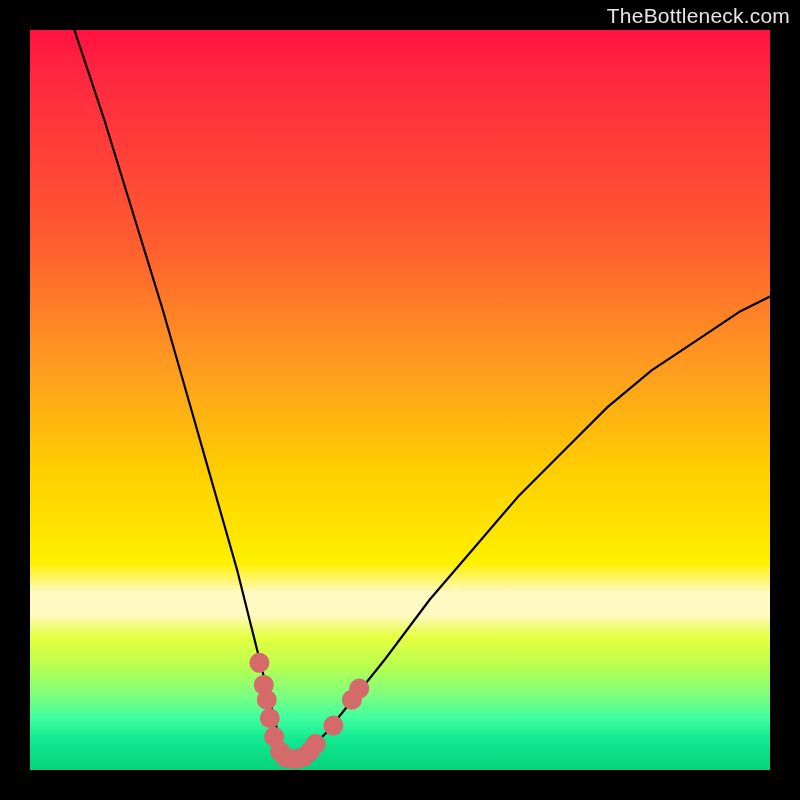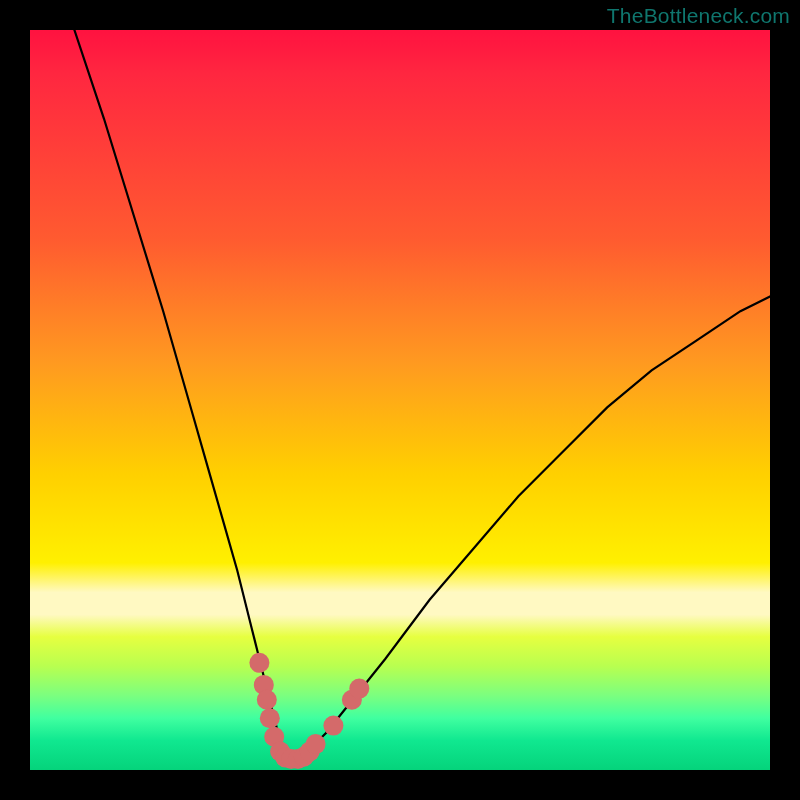--- a/index.html
+++ b/index.html
@@ -52,21 +52,21 @@
   svg.curve {
     position: absolute;
     inset: 0;
     width: 740px;
     height: 740px;
   }
   .attribution {
     position: absolute;
     top: 4px;
     right: 10px;
-    color: #0f766e;
+    color: #e5e5e5;
     font-size: 21px;
     letter-spacing: 0.2px;
     user-select: none;
   }
 </style>
 </head>
 <body>
 
 <div class="frame">
   <div class="attribution">TheBottleneck.com</div>

